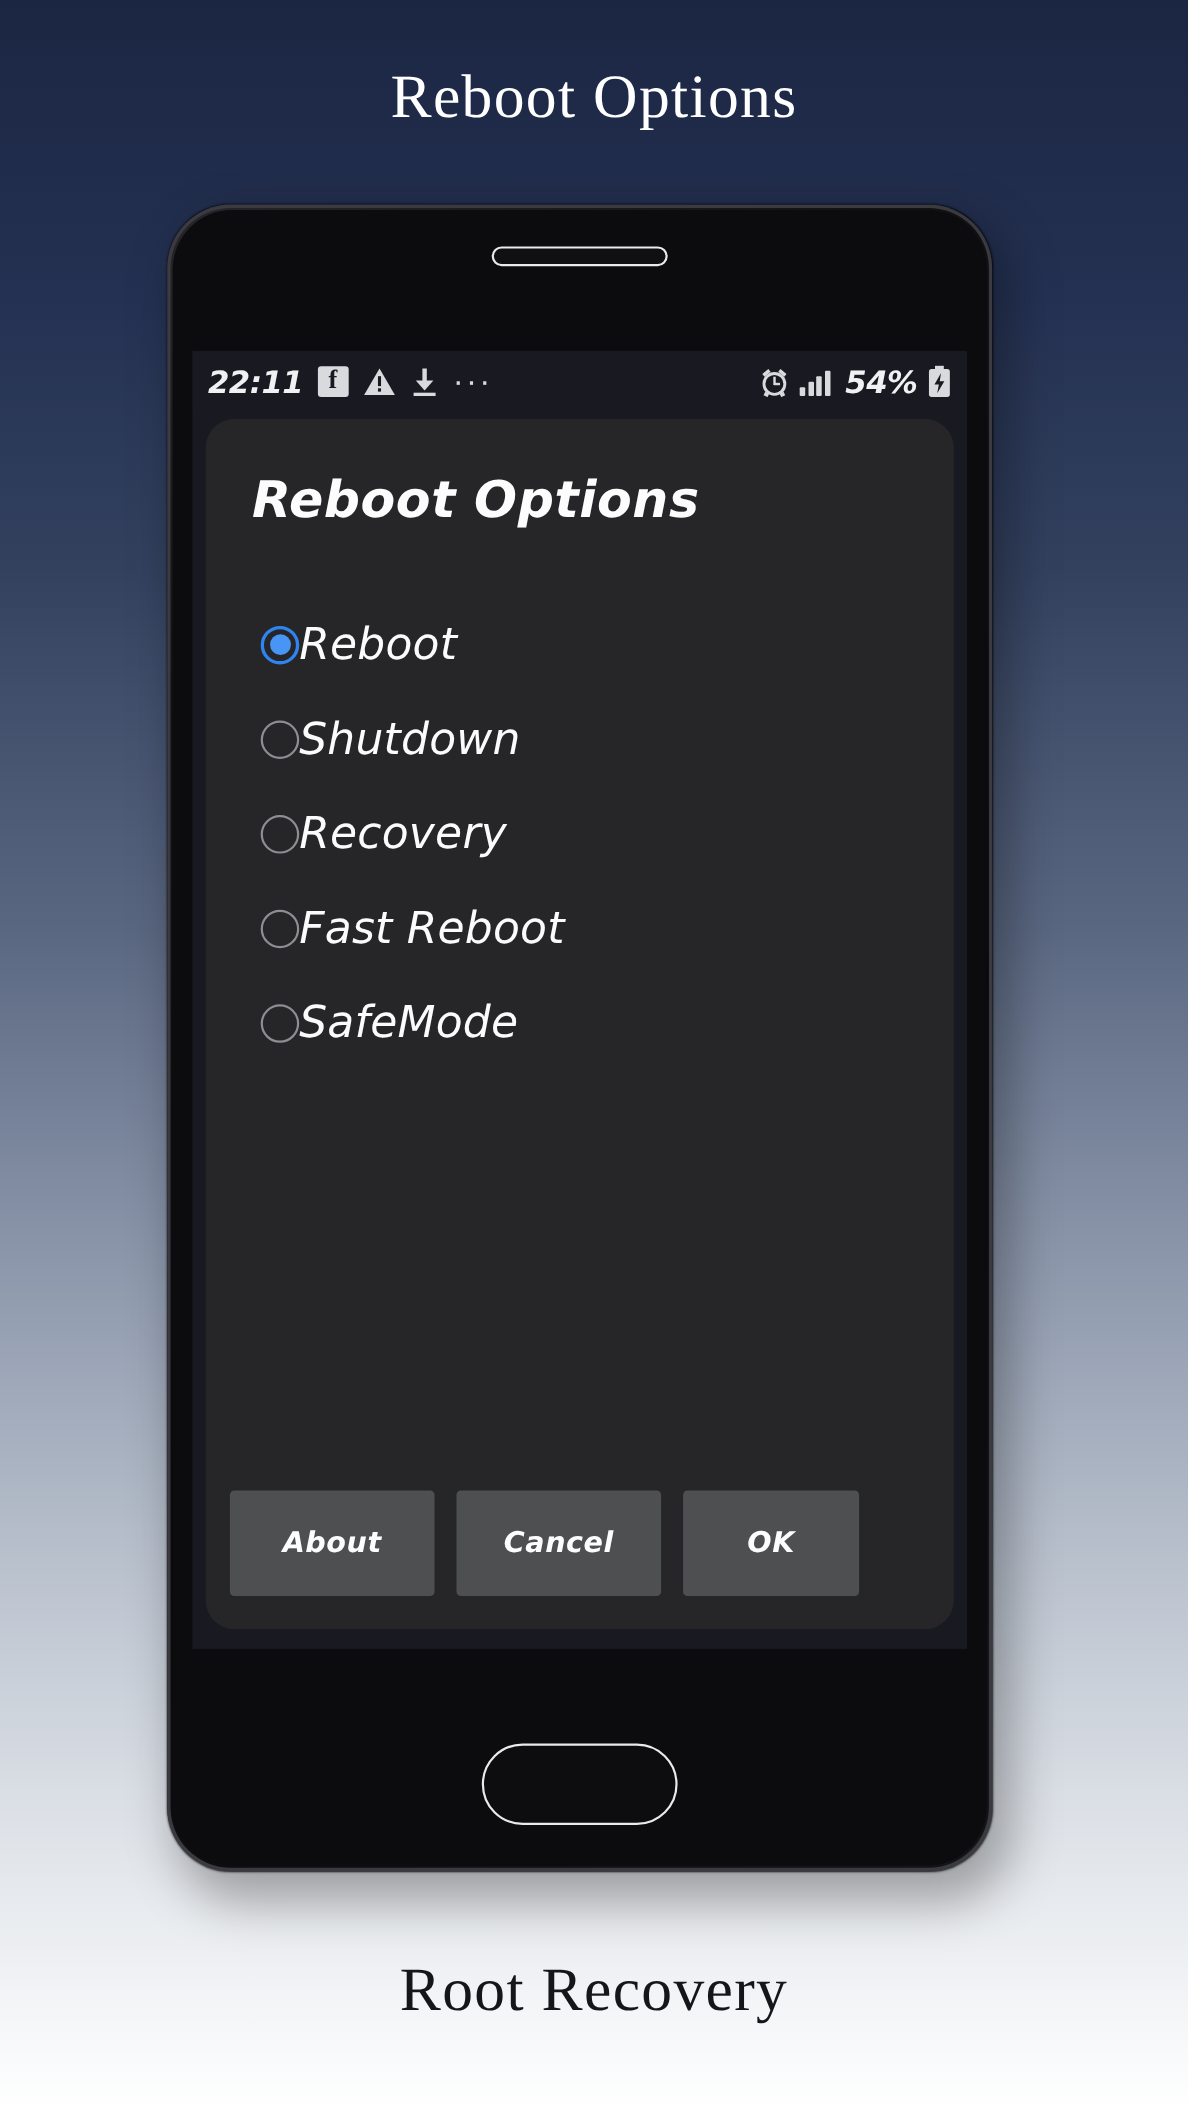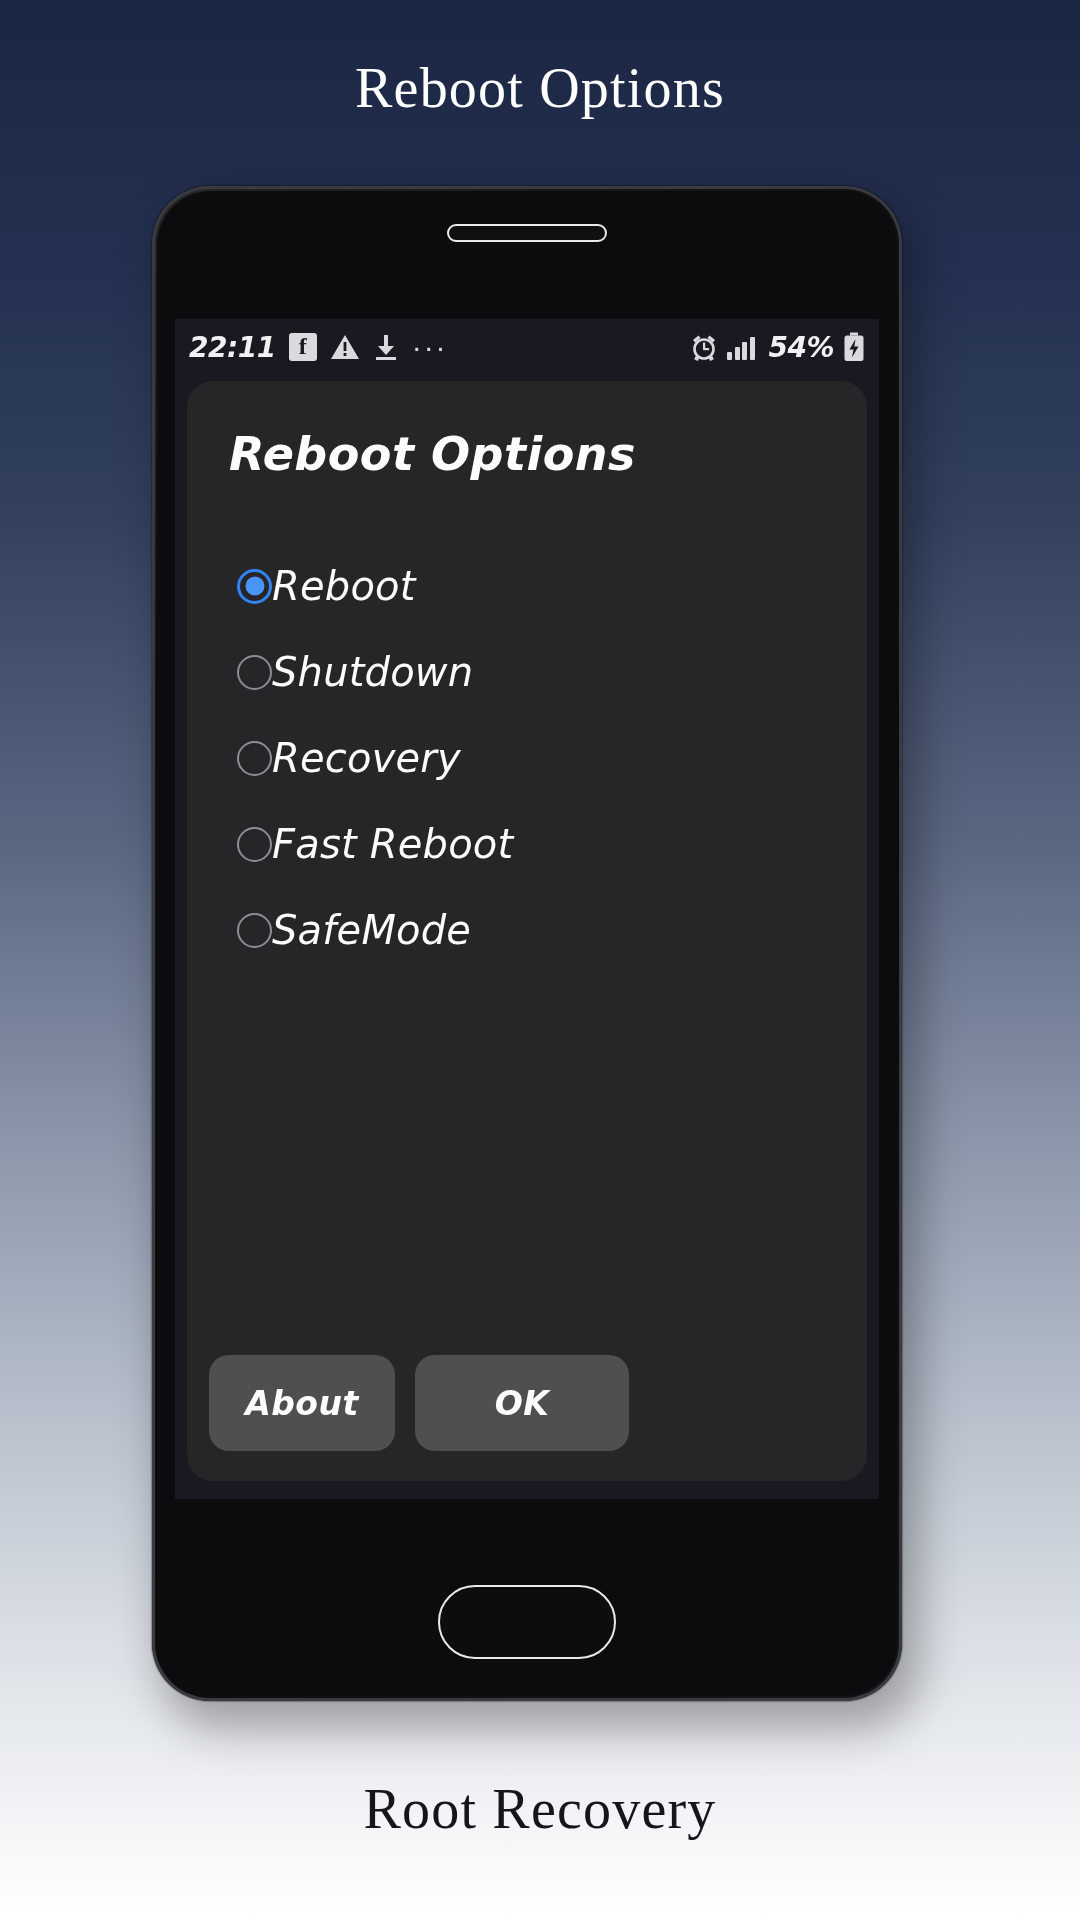--- a/index.html
+++ b/index.html
@@ -273,38 +273,38 @@
   .dialog-buttons {
     display: flex;
     gap: 20px;
     padding: 0 22px 30px 22px;
     align-items: center;
   }
 
   .dlg-btn {
     background: #4e4f51;
     border: none;
-    border-radius: 20px;
+    border-radius: 4px;
     color: #fdfdfe;
     font-family: "DejaVu Sans", sans-serif;
     font-style: italic;
     font-weight: bold;
-    font-size: 33px;
+    font-size: 26px;
     height: 96px;
     display: flex;
     align-items: center;
     justify-content: center;
     letter-spacing: 0.5px;
     cursor: pointer;
     text-align: right;
   }
 
   .dlg-btn.about  { width: 186px; }
   .dlg-btn.cancel { width: 186px; }
-  .dlg-btn.ok     { width: 214px; }
+  .dlg-btn.ok     { width: 160px; }
 </style>
 </head>
 <body>
 
 <div class="promo-title">Reboot Options</div>
 
 <div class="phone-shadow"></div>
 
 <div class="phone">
   <div class="phone-inner-bezel"></div>
@@ -399,20 +399,21 @@
 
         <div class="option-row">
           <span class="radio"></span>
           <span class="option-label">SafeMode</span>
         </div>
 
       </div>
 
       <div class="dialog-buttons">
         <div class="dlg-btn about">About</div>
+        <div class="dlg-btn cancel">Cancel</div>
         <div class="dlg-btn ok">OK</div>
       </div>
 
     </div>
   </div>
 
   <div class="home-button"></div>
 </div>
 
 <div class="promo-caption">Root Recovery</div>

